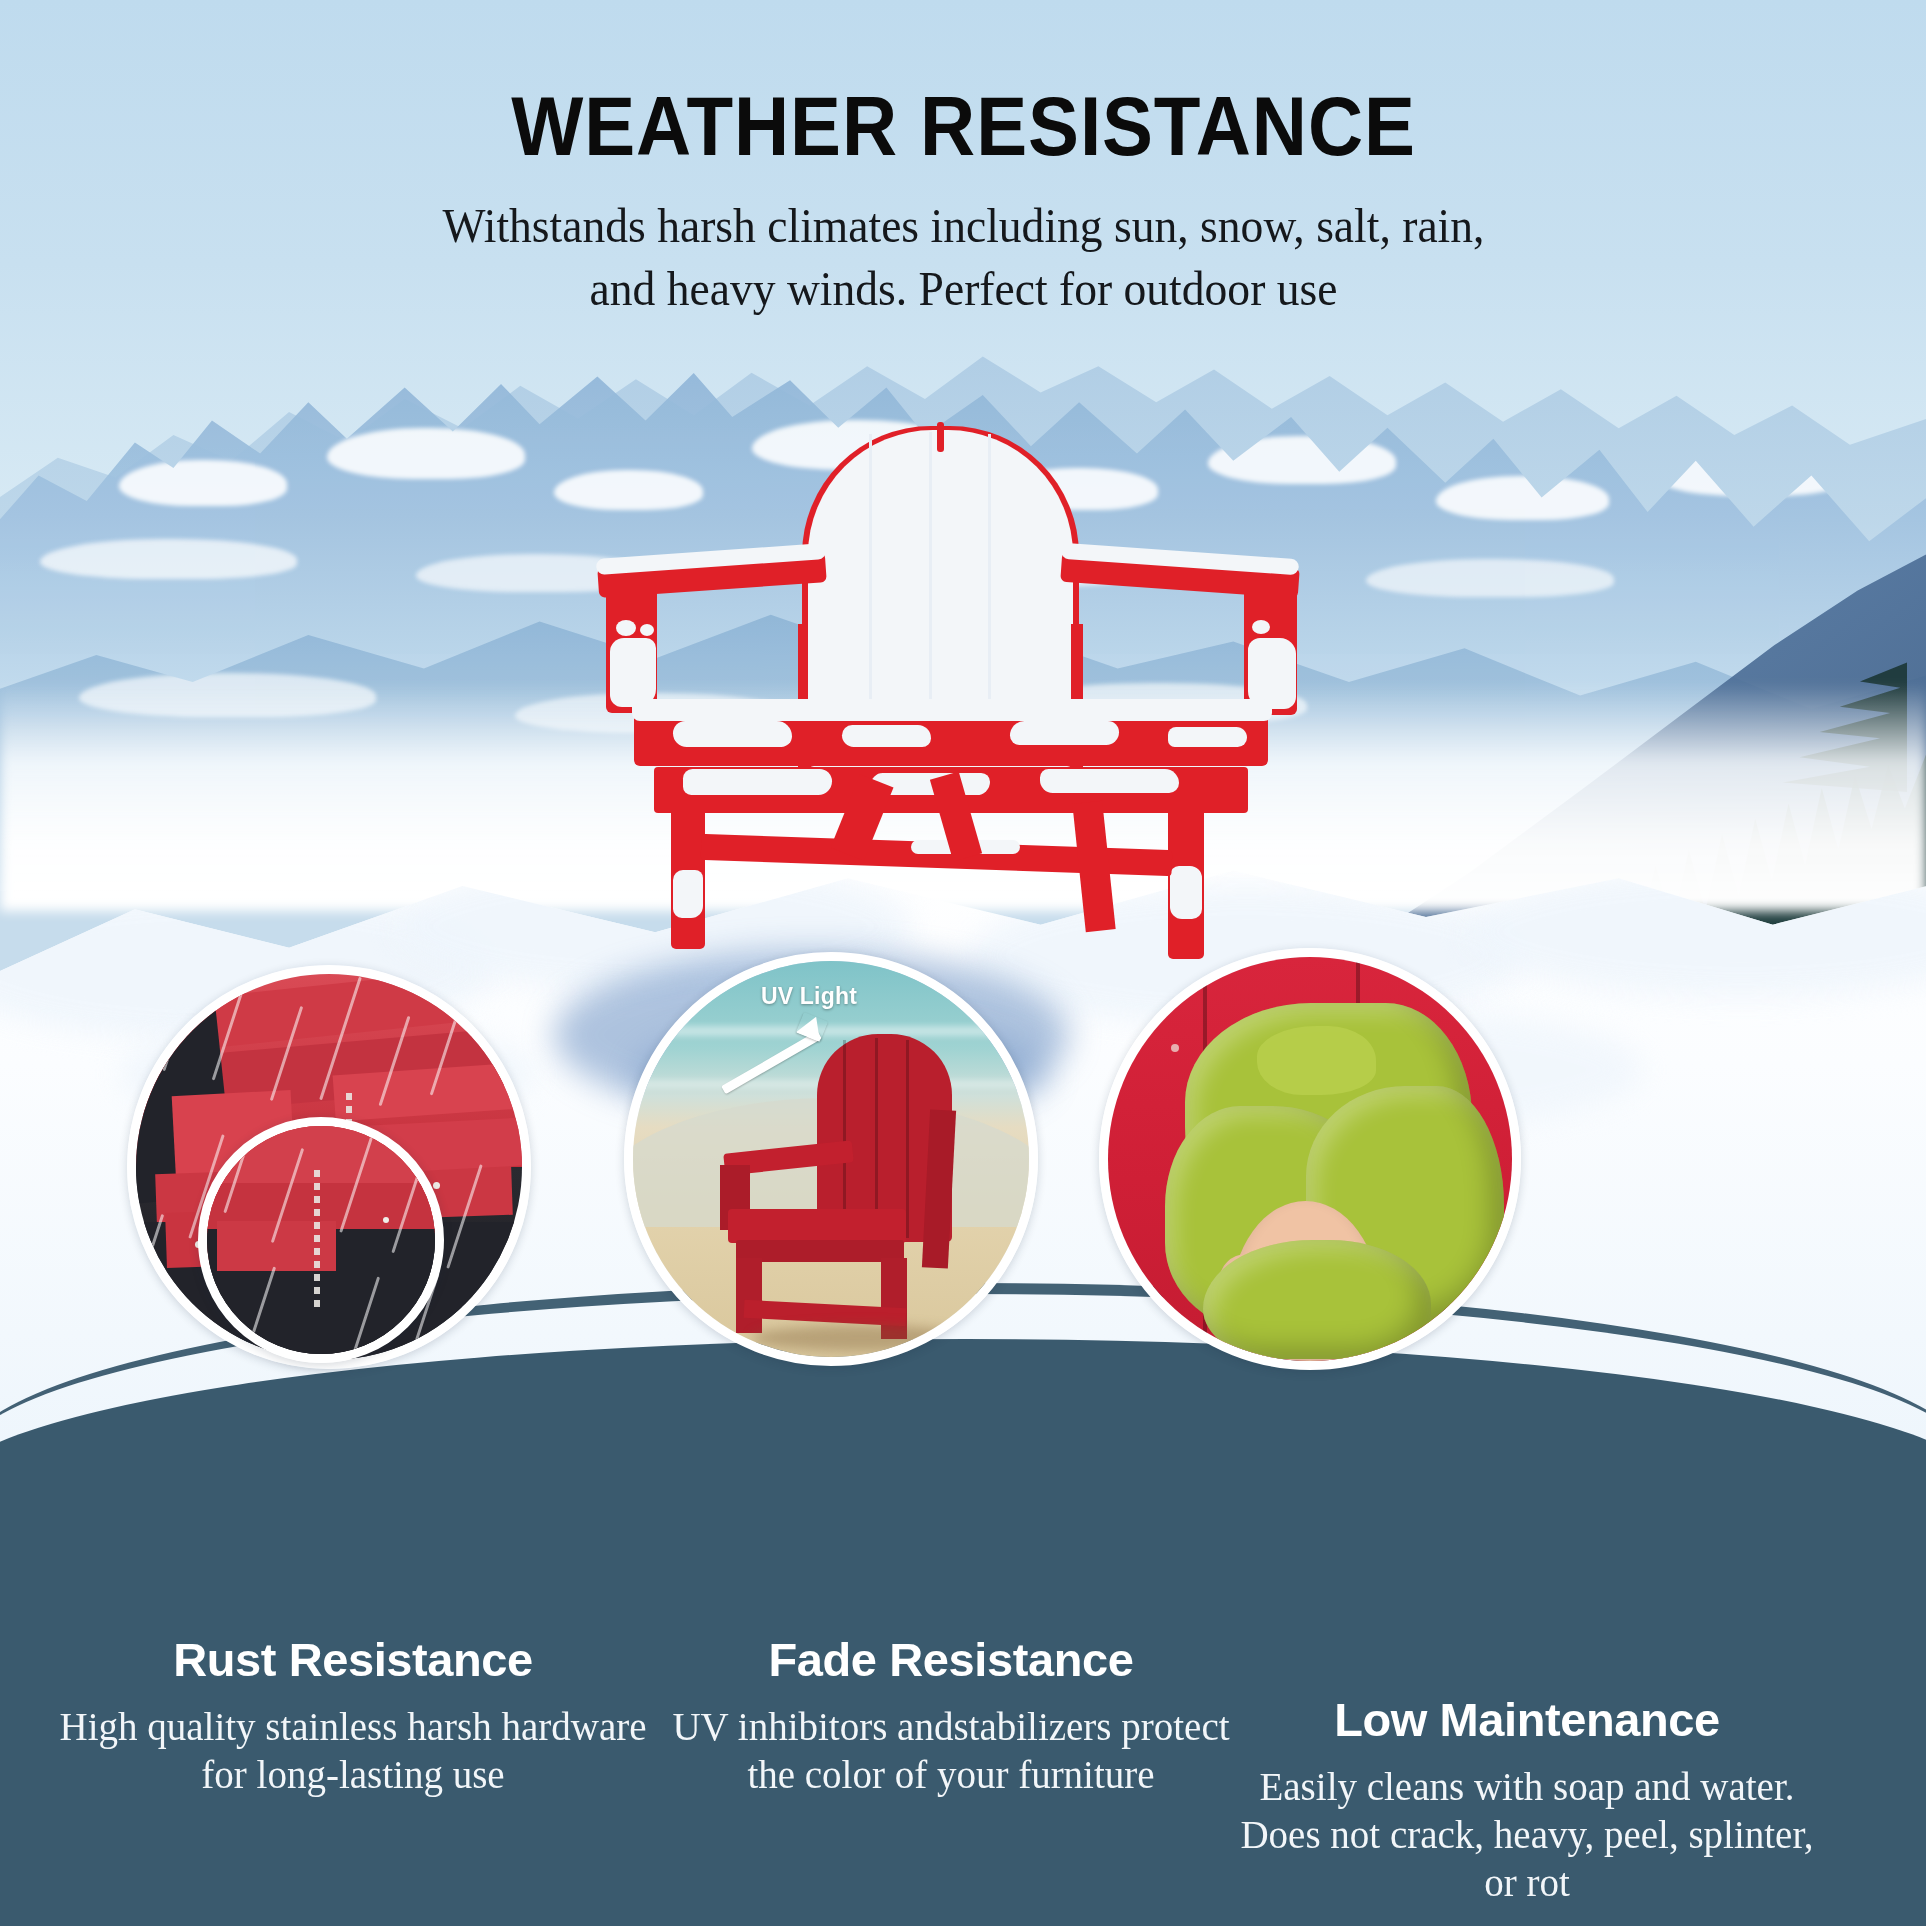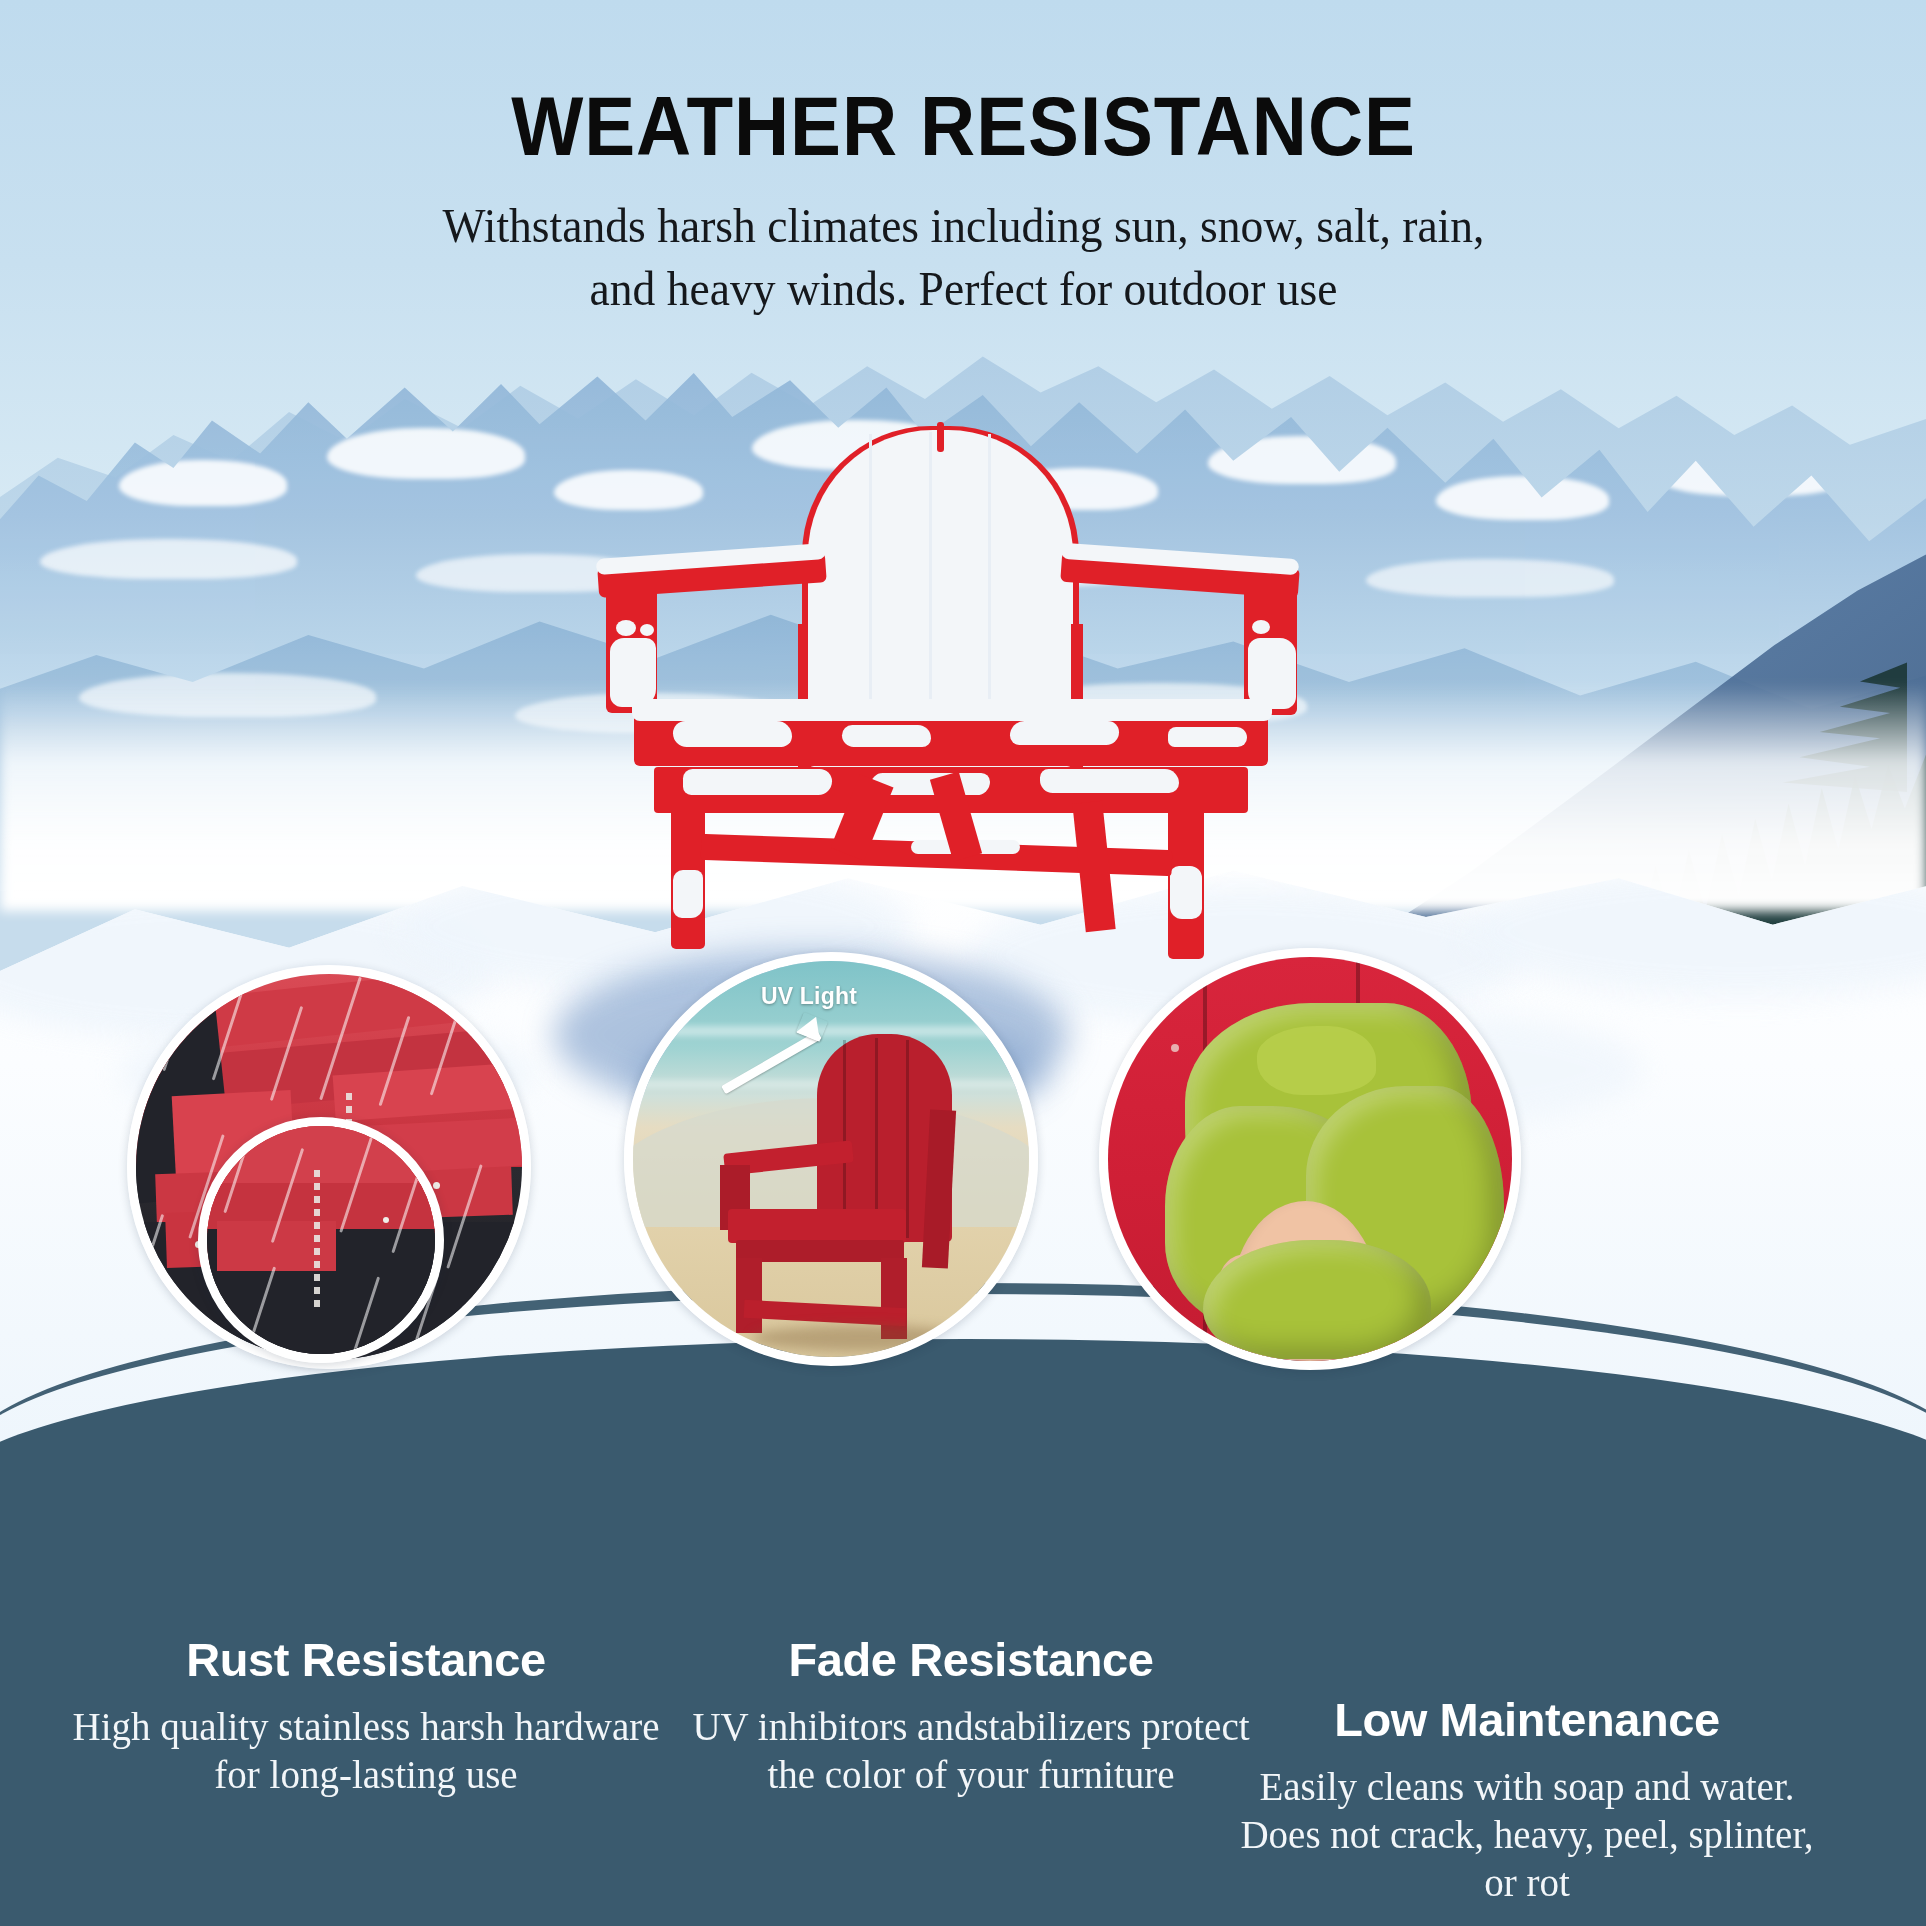--- a/index.html
+++ b/index.html
@@ -184,22 +184,22 @@
     transform:scaleX(.92);
   }
   .subtitle{
     position:absolute;left:0;top:194px;width:1927px;text-align:center;
     font-family:"Liberation Serif",serif;
     font-size:49px;line-height:63px;color:#15181c;
     transform:scaleX(.93);
   }
 
   .feat{position:absolute;width:614px;text-align:center;}
-  .f1{left:59px;top:1632px;}
-  .f2{left:664px;top:1632px;}
+  .f1{left:46px;top:1632px;}
+  .f2{left:644px;top:1632px;}
   .f3{left:1220px;top:1692px;}
   .feat h3{
     margin:0 0 16px 0;
     font-family:"Liberation Sans",sans-serif;
     font-weight:700;font-size:47px;color:#ffffff;letter-spacing:-0.4px;
   }
   .feat p{
     margin:0;
     font-family:"Liberation Serif",serif;
     font-size:39px;line-height:48px;color:#f2f6f9;

